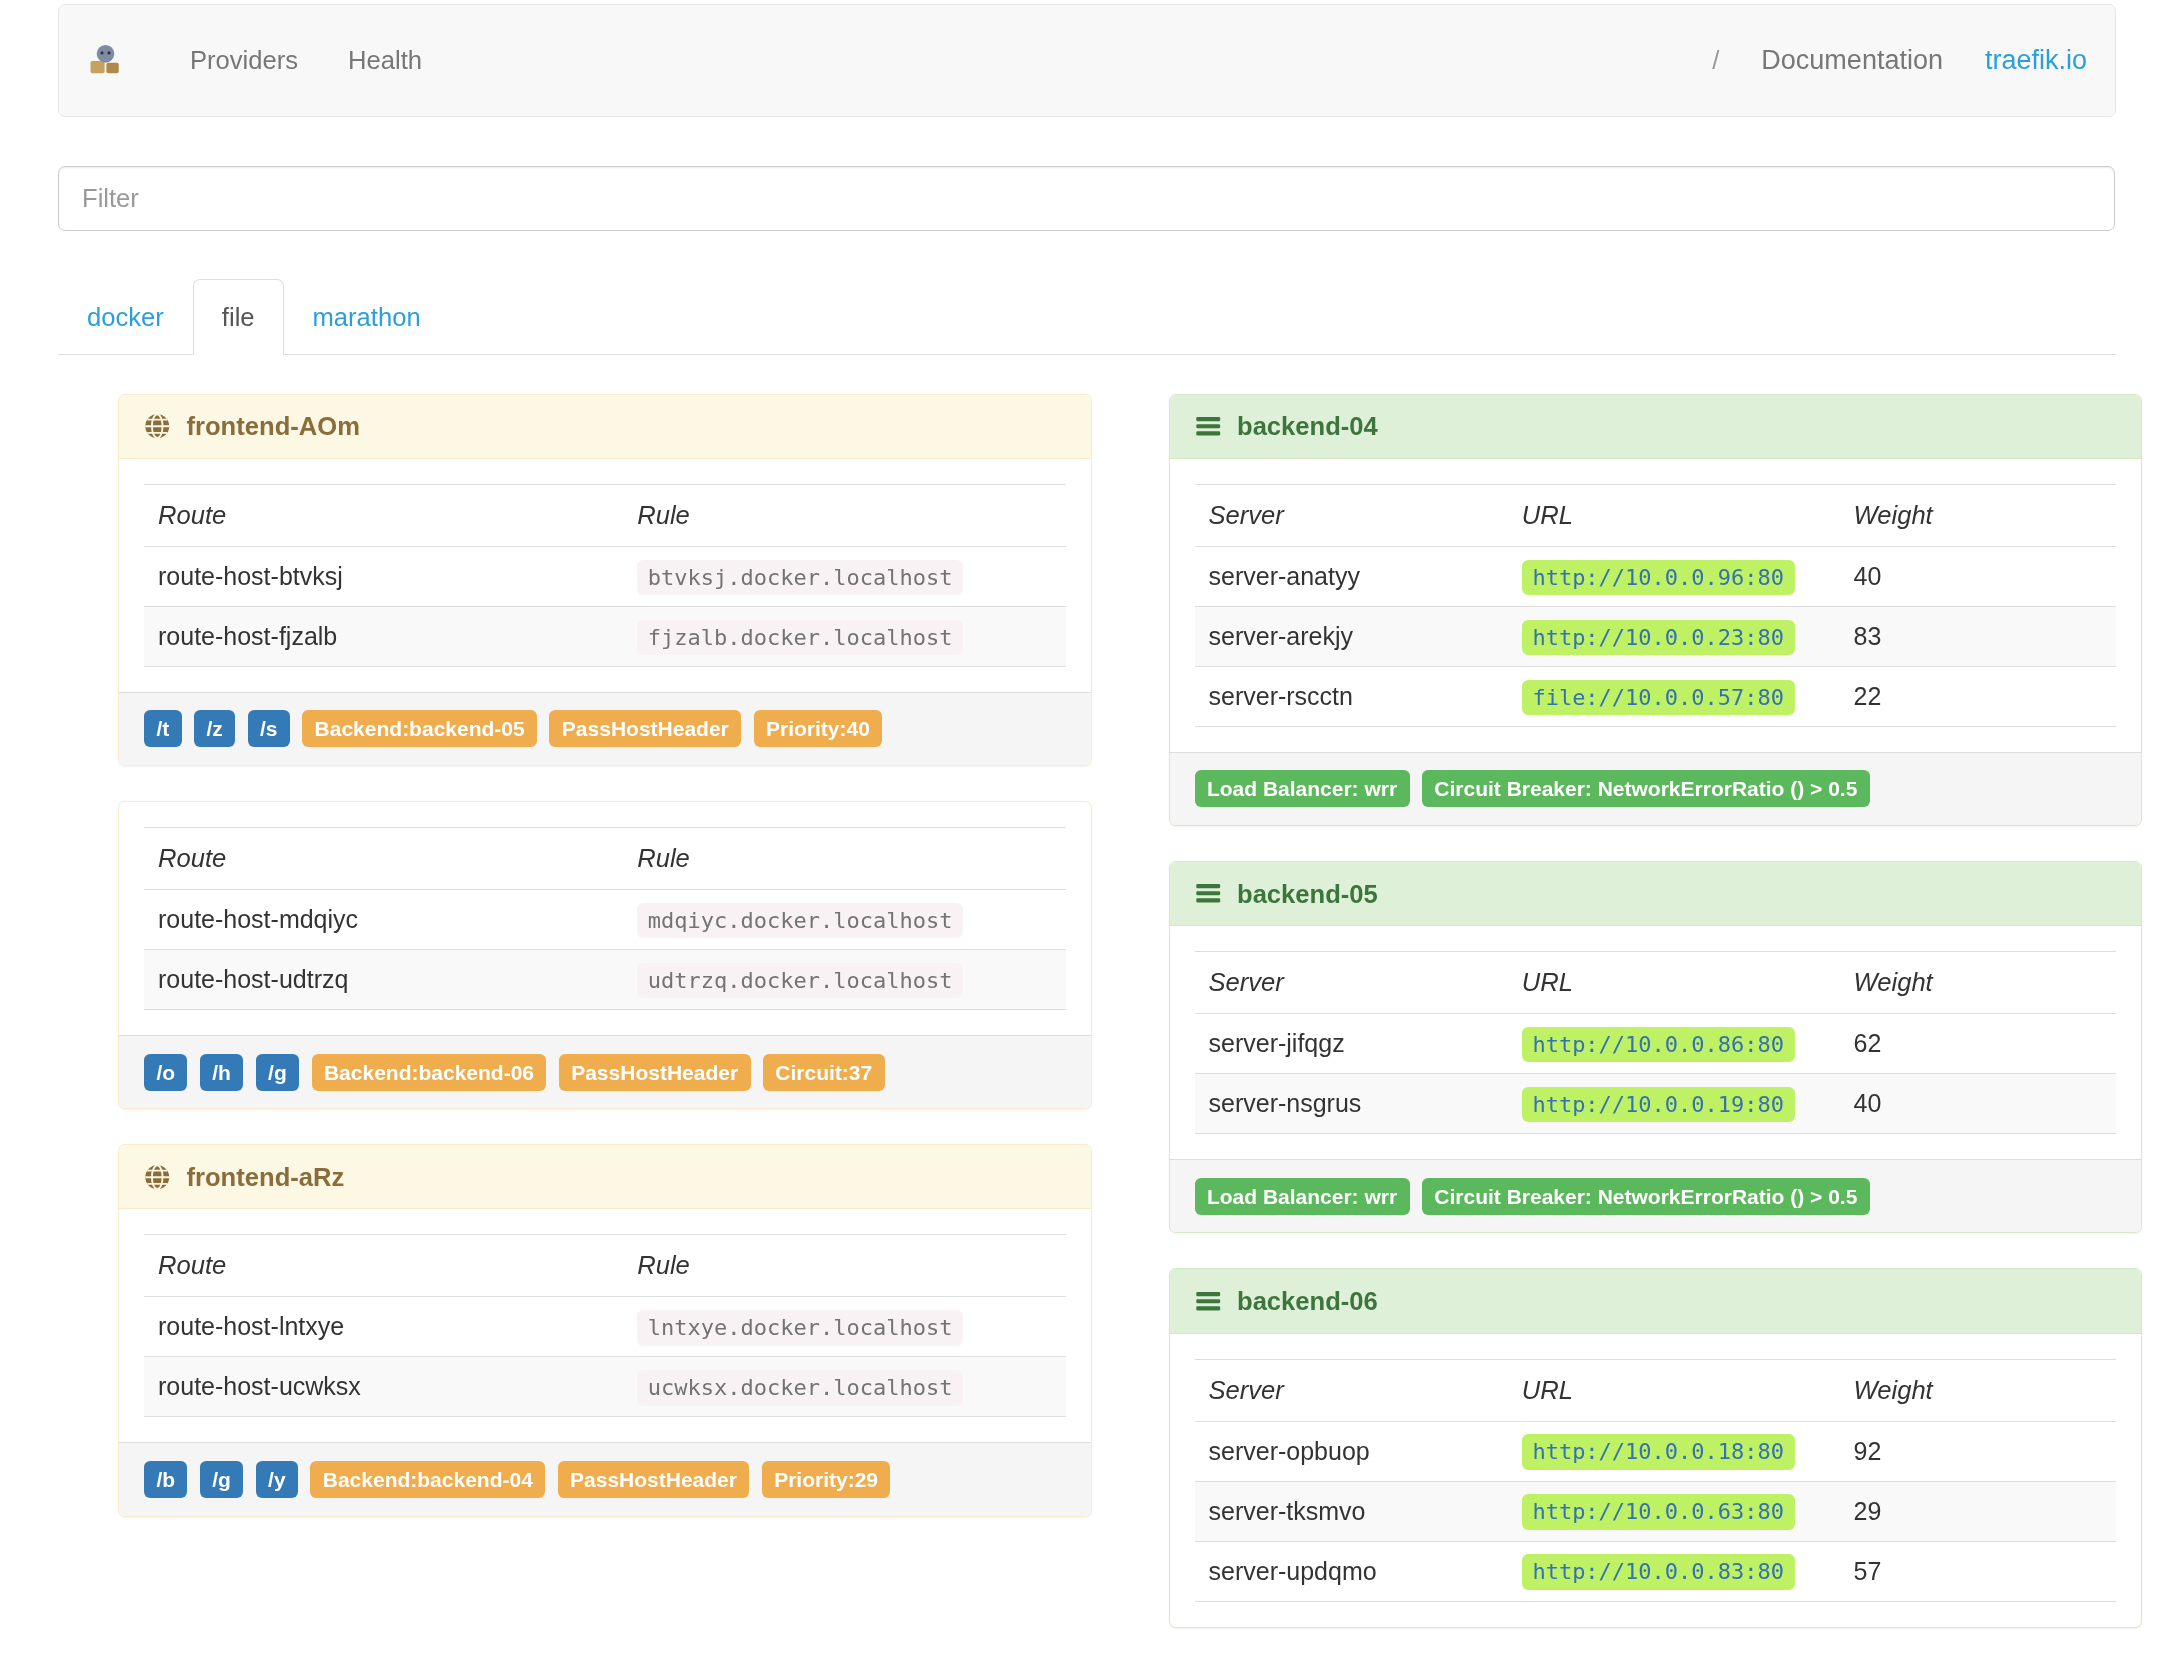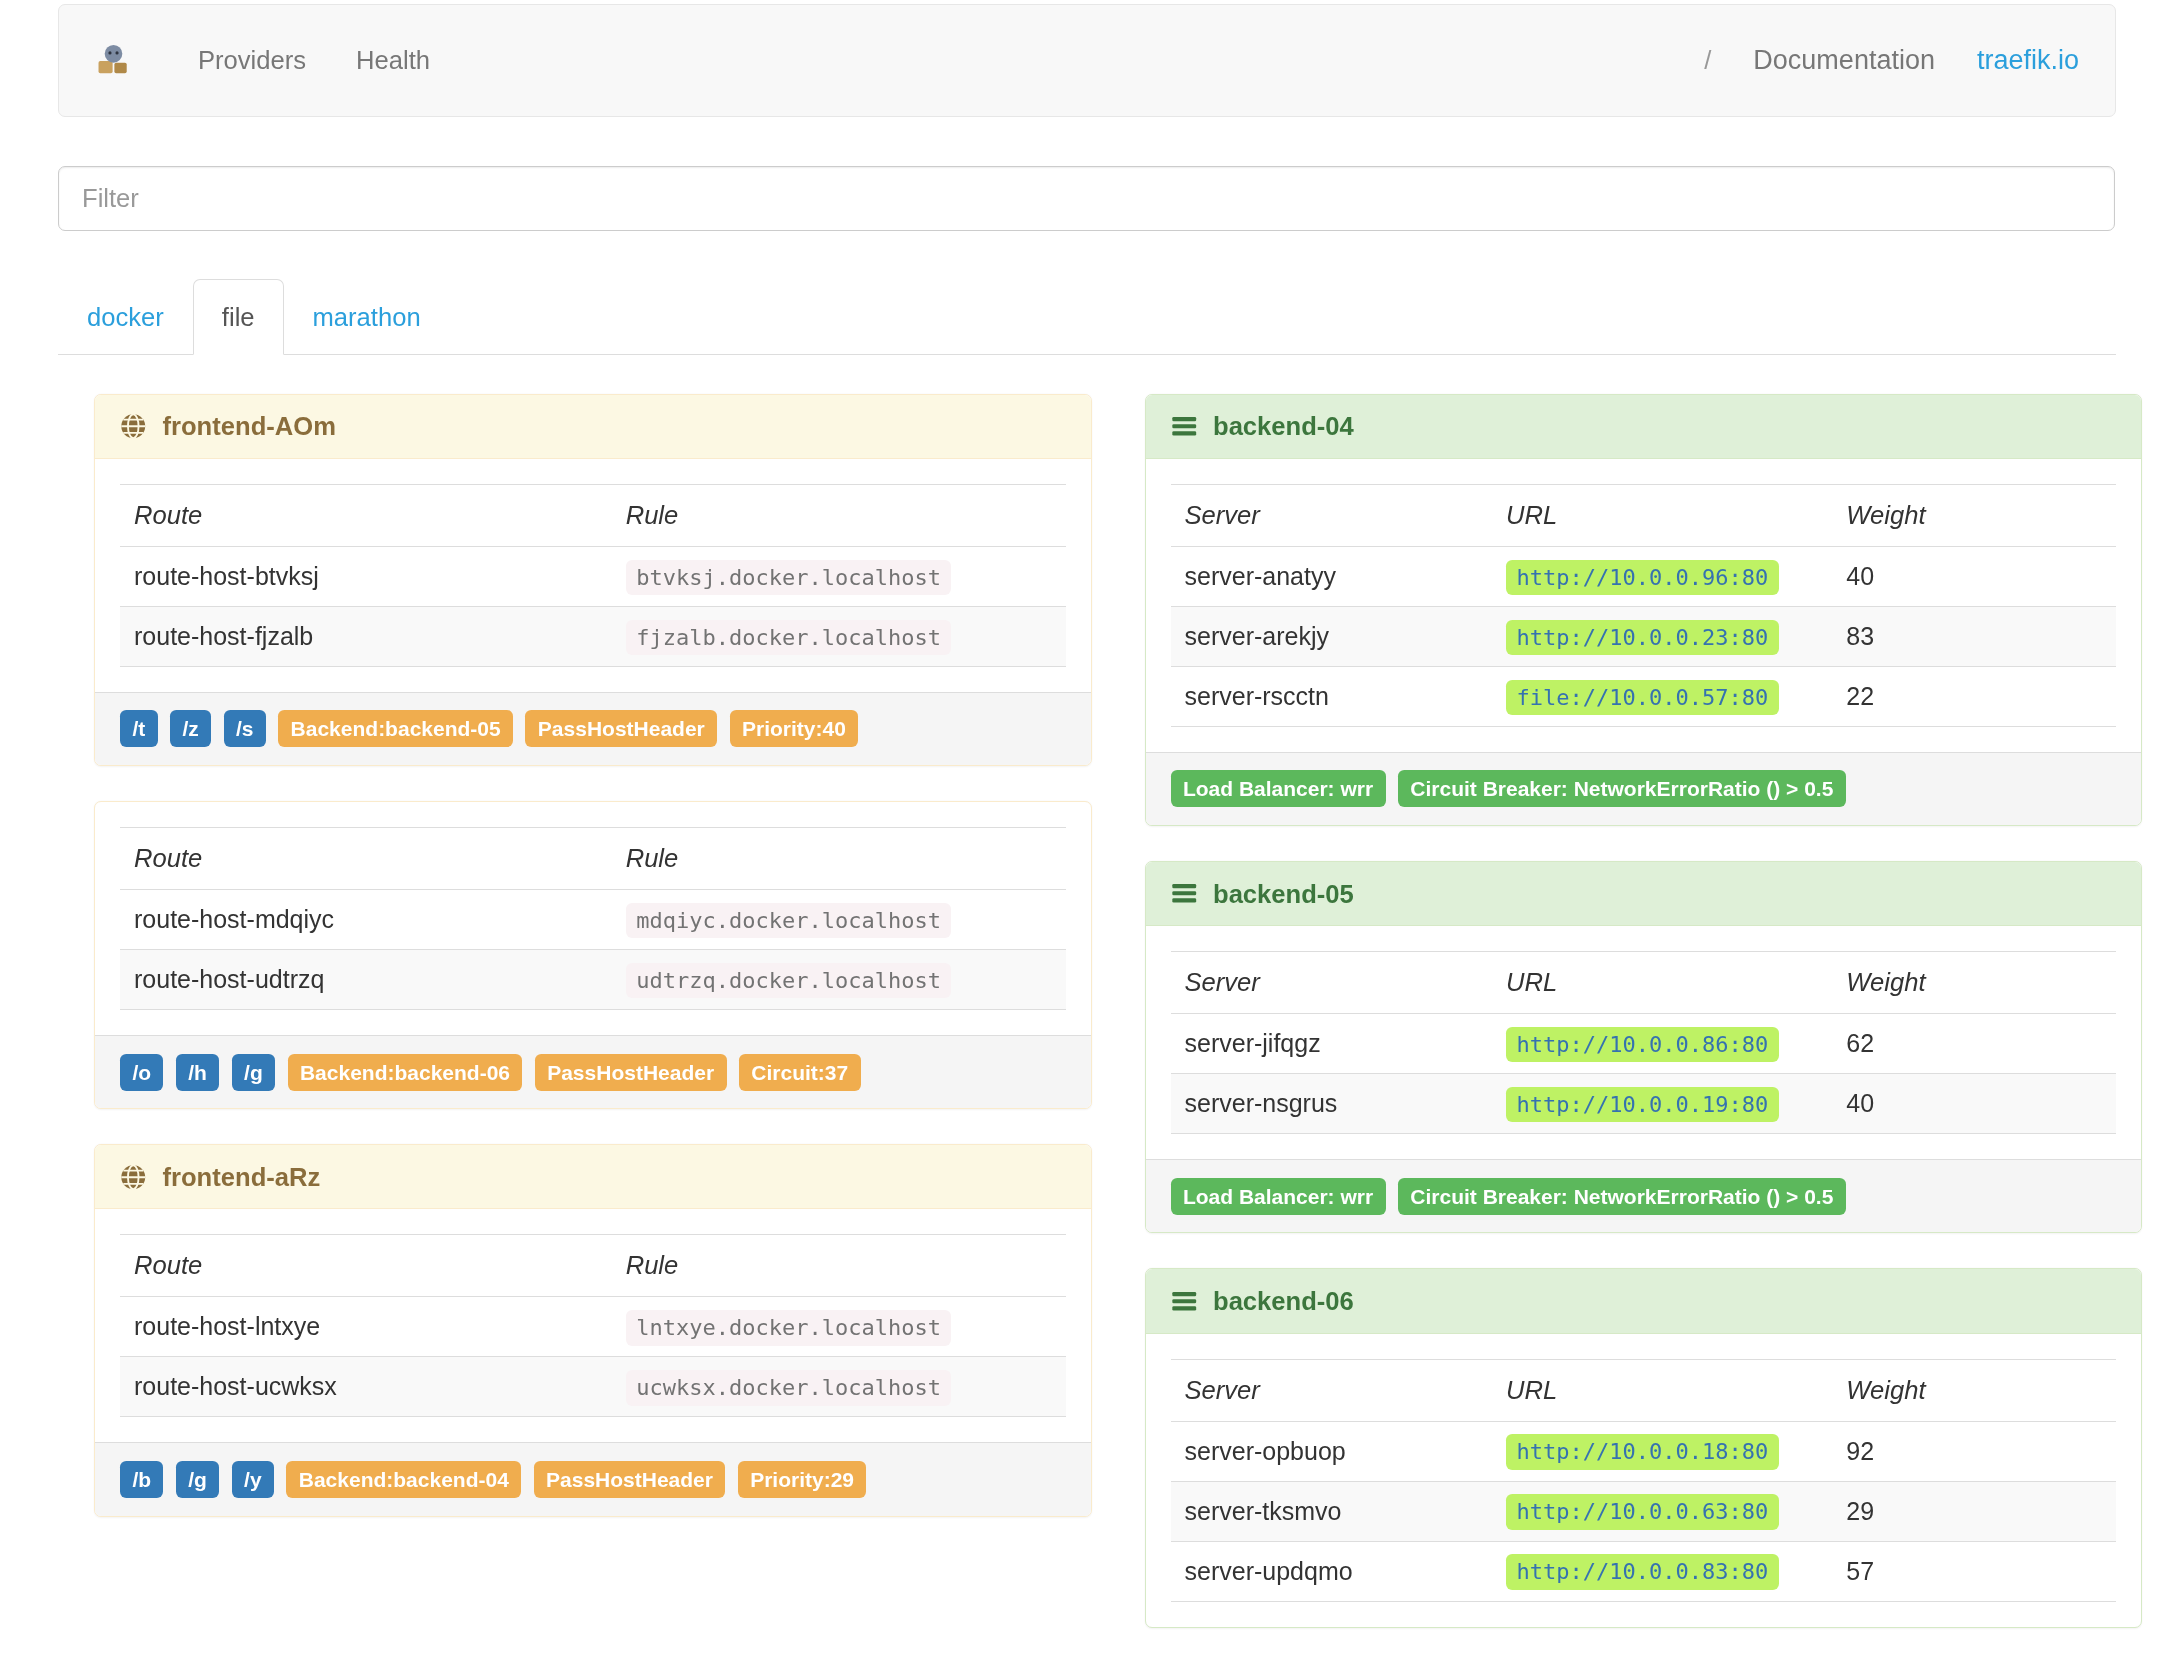--- a/index.html
+++ b/index.html
@@ -16,21 +16,21 @@
 
   
   .navbar {
     margin: 3.5px 58px 49px 58px;
     height: 113px;
     background: #f8f8f8;
     border: 0.9px solid #e7e7e7;
     border-radius: 7px;
     display: flex;
     align-items: center;
-    padding: 0 36px;
+    padding: 0 28px;
   }
   .brand { display: flex; align-items: center; margin-right: 41px; }
   .nav-link { color: #777; padding: 0 25px; font-size: 25.6px; }
   .nav-right { margin-left: auto; display: flex; align-items: center; gap: 42px; }
   .nav-sep { color: #999; font-size: 25.6px; }
   .nav-right a { color: #777; font-size: 27px; }
   .nav-right a.site { color: #2b9fdc; }
 
   
   .filter {
@@ -71,21 +71,21 @@
     border-bottom-color: #fff;
   }
 
   
   .content {
     display: flex;
     gap: 53px;
     margin: 39px 32px 0 94px;
     align-items: flex-start;
   }
-  .col { flex: 1; min-width: 0; }
+  .col { flex: 1; min-width: 0; margin-left: 24px; }
 
   
   .panel {
     border-radius: 7px;
     margin-bottom: 35px;
     background: #fff;
     box-shadow: 0 0.9px 1.8px rgba(0,0,0,.05);
   }
   .panel.warning { border: 0.9px solid #faebcc; }
   .panel.success { border: 0.9px solid #d6e9c6; }

